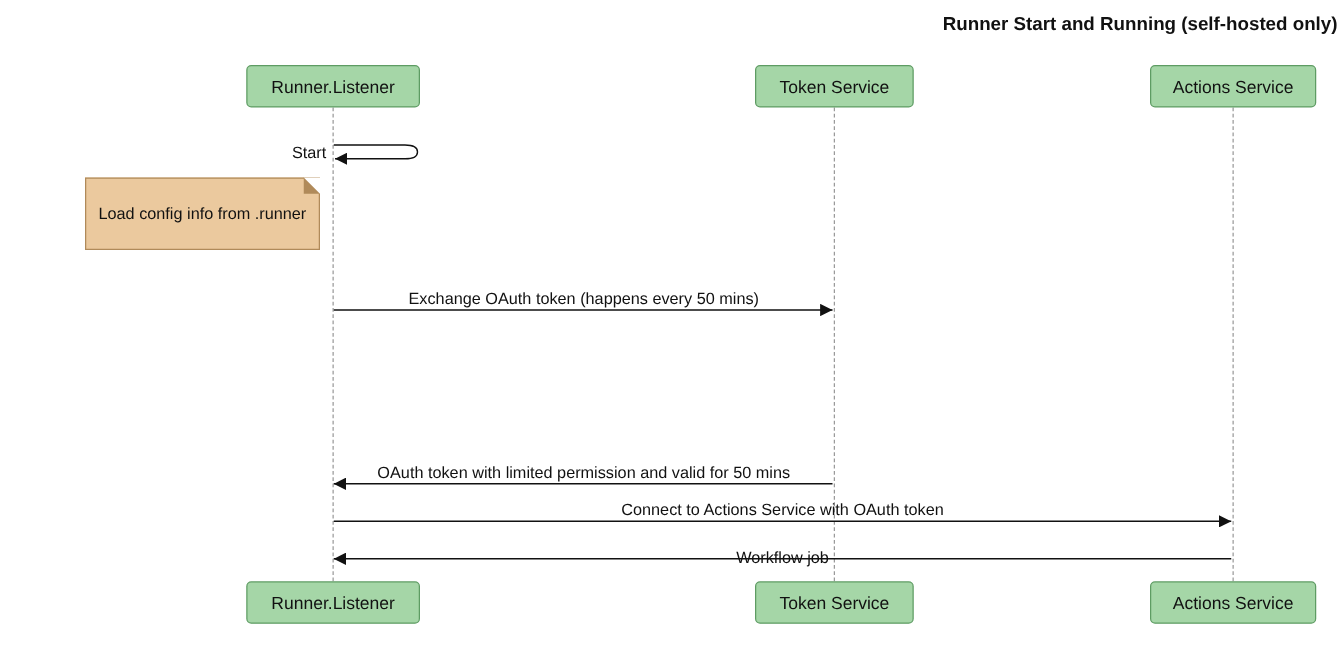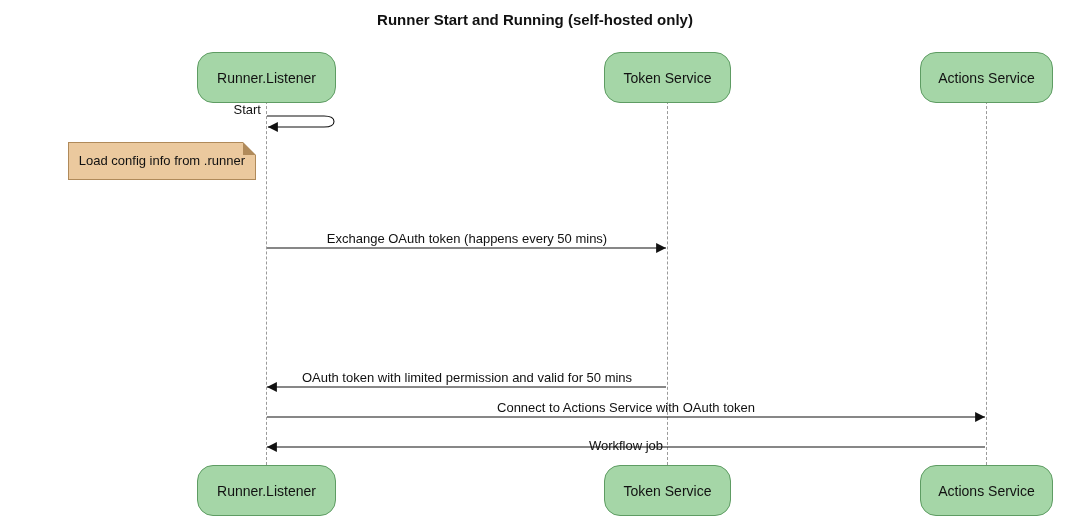--- a/index.html
+++ b/index.html
@@ -8,48 +8,48 @@
     --note-fill:#EBC99E;
     --note-border:#B08A5A;
     --lifeline:#9a9a9a;
     --arrow:#111111;
     --text:#111111;
     --background:#ffffff;
   }
   *{box-sizing:border-box;}
   body{margin:0;background:var(--background,#fff);font-family:"Liberation Sans",sans-serif;color:var(--text,#111);}
   .diagram{position:relative;width:1070px;height:525px;background:var(--background,#fff);overflow:hidden;}
-  .title{position:absolute;top:11px;left:0;width:100%;text-align:center;font-size:15px;font-weight:bold;}
+  .title{position:absolute;top:11px;left:0;width:100%;text-align:right;font-size:15px;font-weight:bold;}
   .participant{
-    position:absolute;height:51px;
+    position:absolute;height:34px;
     background:var(--participant-fill,#A5D6A7);
     border:1px solid var(--participant-border,#5E9C63);
-    border-radius:16px;
+    border-radius:4px;
     display:flex;align-items:center;justify-content:center;
     font-size:14px;
   }
   .lifeline{position:absolute;width:0;border-left:1px dashed var(--lifeline,#9a9a9a);}
   .note{
     position:absolute;
     background:var(--note-fill,#EBC99E);
     border:1px solid var(--note-border,#B08A5A);
     font-size:13px;line-height:18px;
-    padding:9px 10px;
+    padding:19px 10px;
     white-space:pre;
   }
   .note::after{
     content:"";position:absolute;top:-1px;right:-1px;width:0;height:0;
     border-style:solid;border-width:0 13px 13px 0;
     border-color:var(--background,#fff) var(--background,#fff) var(--note-border,#B08A5A) var(--note-border,#B08A5A);
   }
   .msg-label{
     position:absolute;font-size:13px;white-space:nowrap;
     transform:translateX(-50%);
   }
-  .msg-label.align-right{transform:translateX(-100%);}
+  .msg-label.align-right{transform:translateX(-100%);margin-top:12px;}
   svg.arrows{position:absolute;left:0;top:0;}
   .msg-line{stroke:var(--arrow,#111);stroke-width:1.1;fill:none;}
 </style>
 </head>
 <body>
 
 <div class="diagram">
 
   <div class="title">Runner Start and Running (self-hosted only)</div>
 

